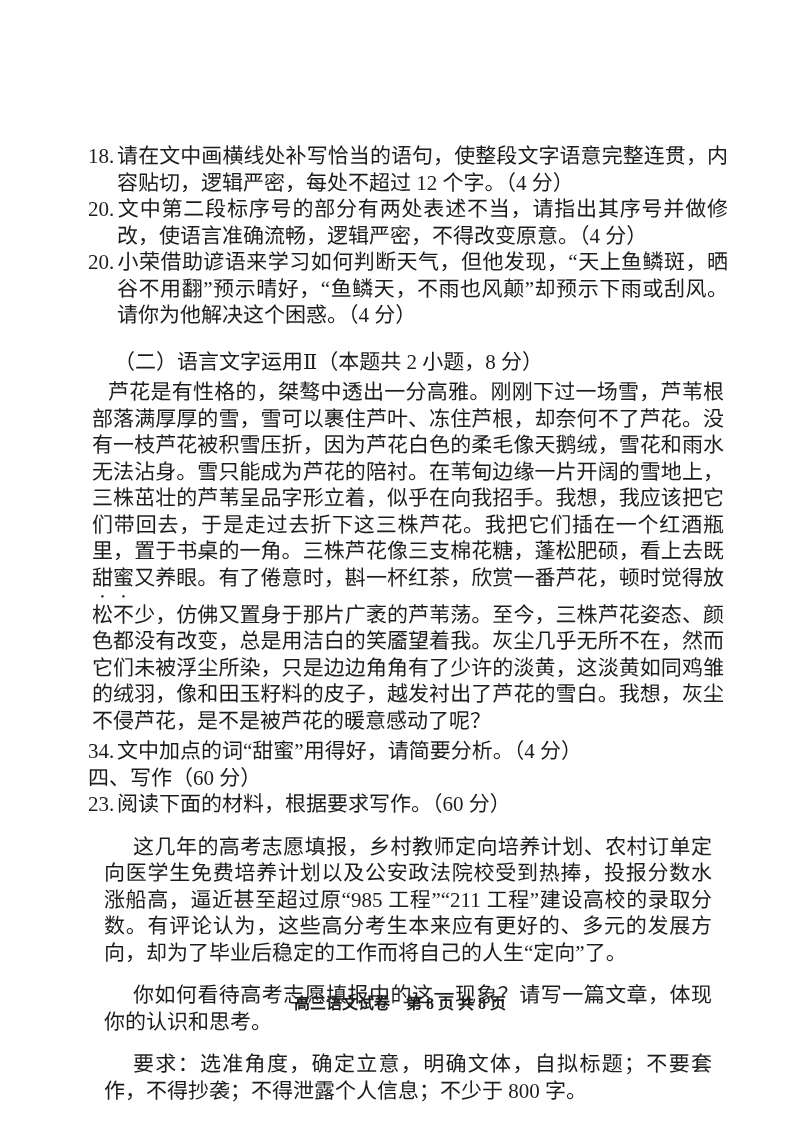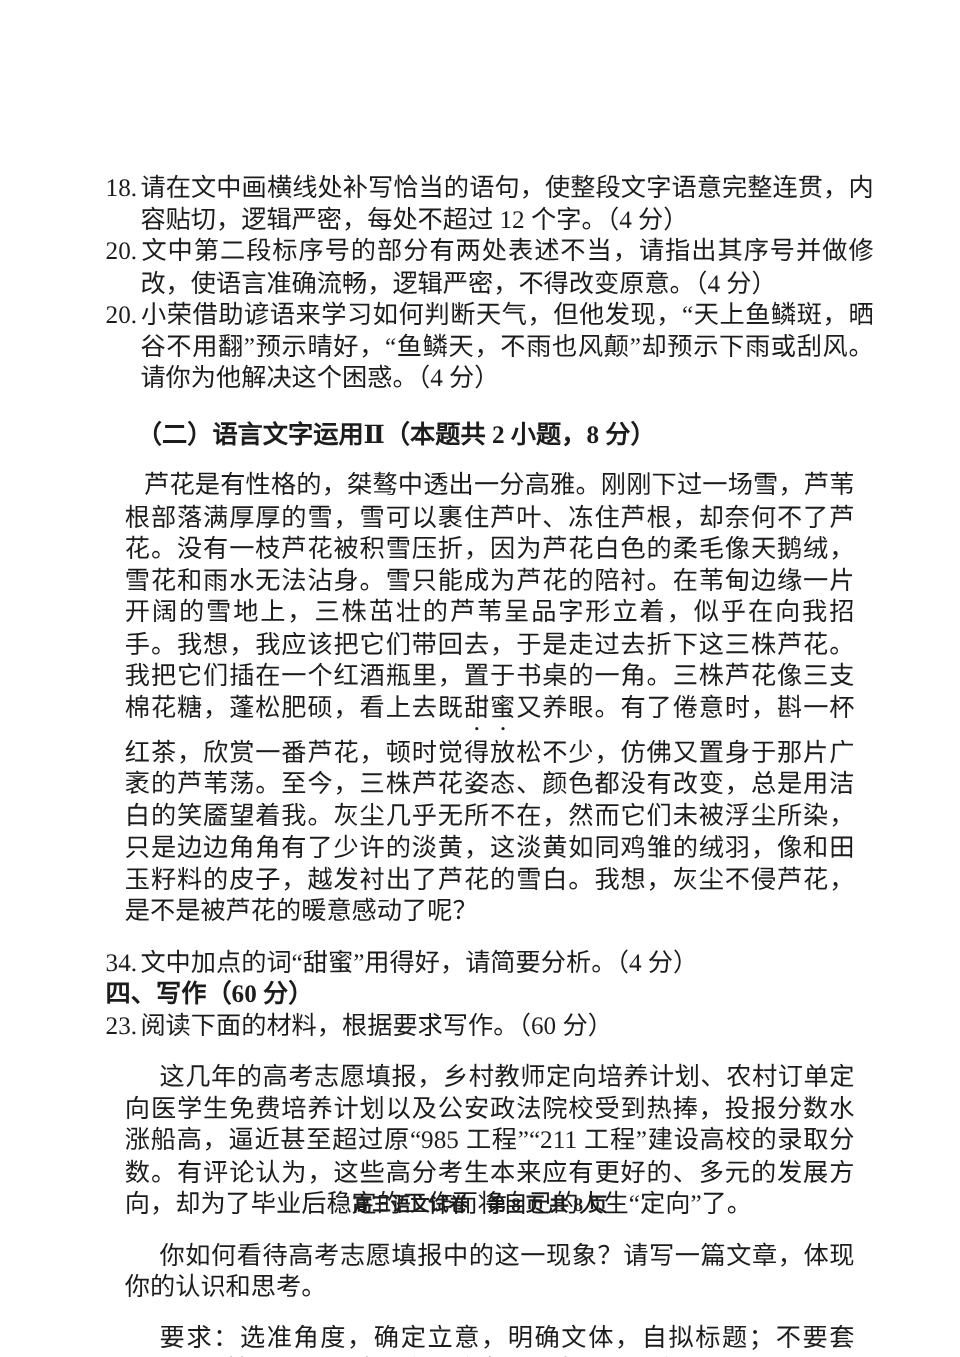--- a/index.html
+++ b/index.html
@@ -29,33 +29,33 @@
   .q-item {
     padding-left: 29px;
     text-indent: -29px;
   }
   .q-num {
     display: inline-block;
     width: 29px;
     text-indent: 0;
   }
   .sec-heading {
-    font-weight: 700;
+    font-weight: 400;
   }
   .sec2-heading {
     margin-top: 20px;
     padding-left: 26px;
   }
   .sec4-heading {
   }
   .intro-line {
     text-indent: 16px;
   }
   .passage {
-    margin: 16px;
+    margin: 4px;
     text-indent: 16px;
   }
   .material-p {
     margin: 16px;
     text-indent: 29px;
   }
   
   .emph {
     -webkit-text-emphasis: filled dot #1c1c1c;
     -webkit-text-emphasis-position: under right;

